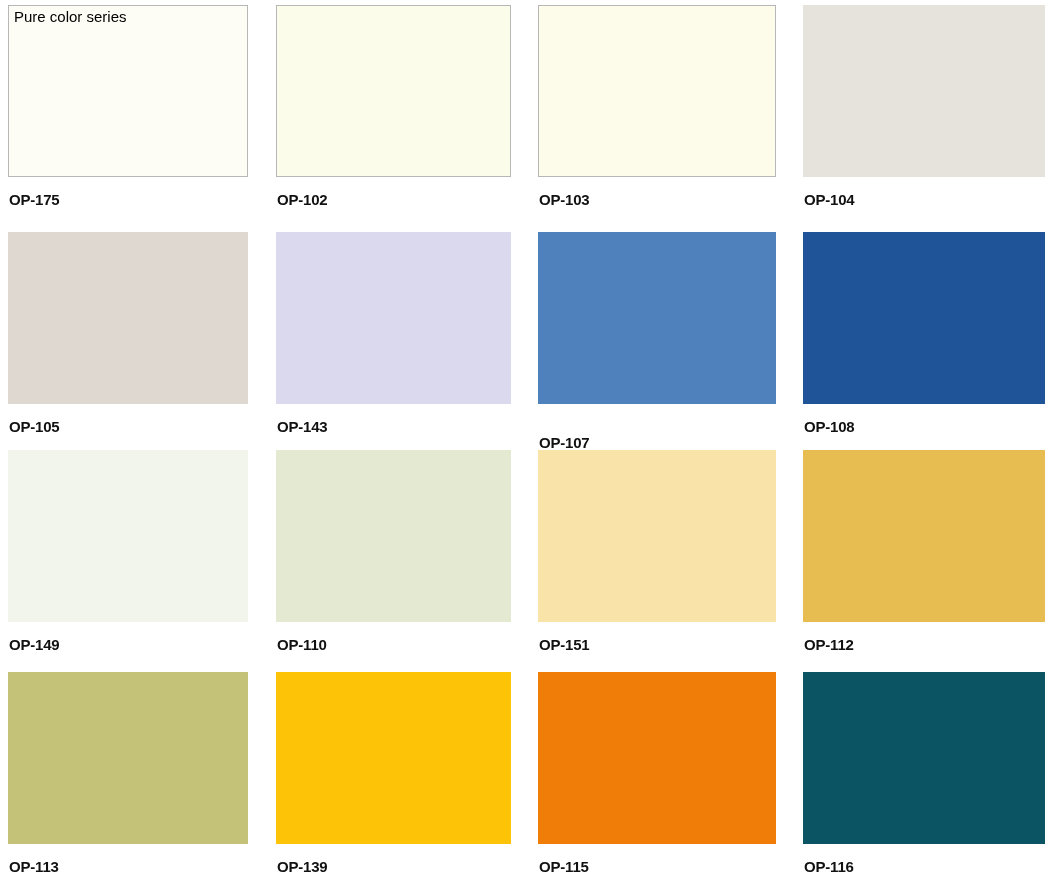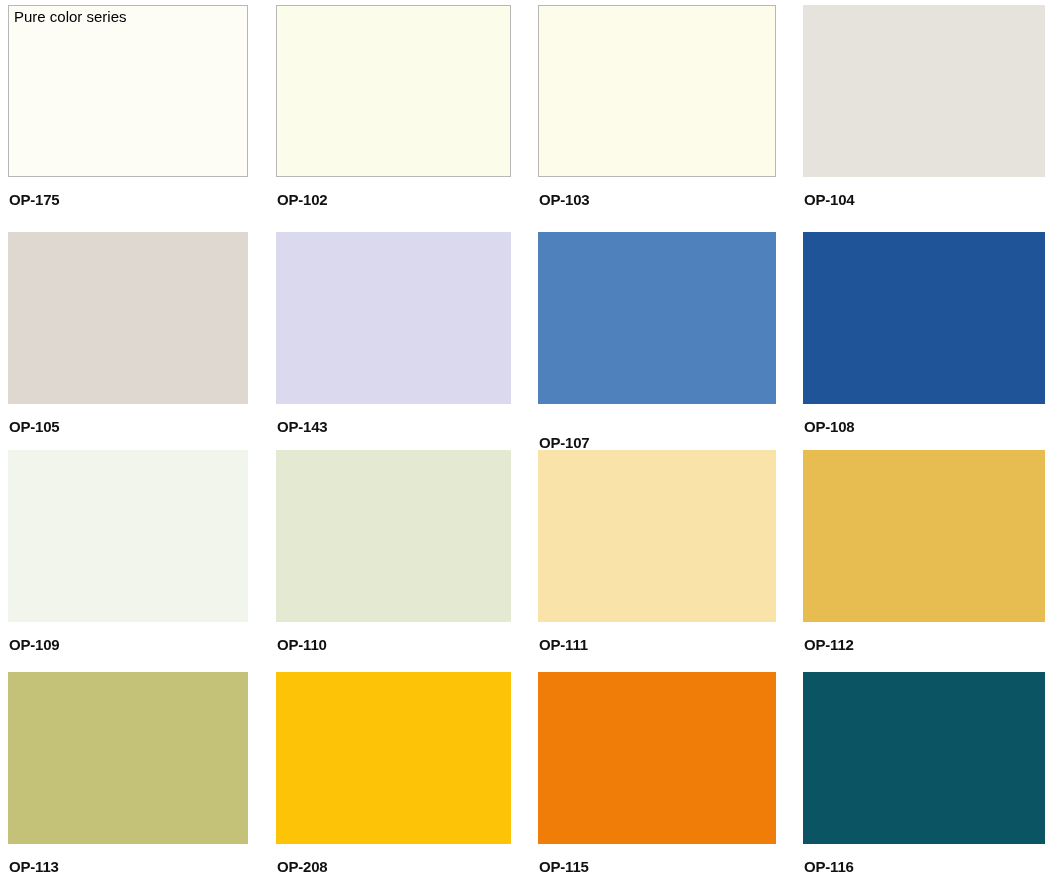--- a/index.html
+++ b/index.html
@@ -101,41 +101,41 @@
       <div class="cell" style="left: 538px; top: 232px; width: 238px; height: 220px;">
         <div class="swatch" title="#4F81BD" style="width: 238px; height: 172px; background: rgb(79, 129, 189);"></div>
         <div class="label" style="top: 202px;"><span class="pre">OP</span><span class="num">-107</span></div>
       </div>
       <div class="cell" style="left: 803px; top: 232px; width: 242px; height: 220px;">
         <div class="swatch" title="#1F5499" style="width: 242px; height: 172px; background: rgb(31, 84, 153);"></div>
         <div class="label" style="top: 186px;"><span class="pre">OP</span><span class="num">-108</span></div>
       </div>
       <div class="cell" style="left: 8px; top: 450px; width: 240px; height: 220px;">
         <div class="swatch" title="#F1F5EC" style="width: 240px; height: 172px; background: rgb(241, 245, 236);"></div>
-        <div class="label" style="top: 186px;"><span class="pre">OP</span><span class="num">-109</span></div>
+        <div class="label" style="top: 186px;"><span class="pre">OP</span><span class="num">-149</span></div>
       </div>
       <div class="cell" style="left: 276px; top: 450px; width: 235px; height: 220px;">
         <div class="swatch" title="#E4EAD2" style="width: 235px; height: 172px; background: rgb(228, 234, 210);"></div>
         <div class="label" style="top: 186px;"><span class="pre">OP</span><span class="num">-110</span></div>
       </div>
       <div class="cell" style="left: 538px; top: 450px; width: 238px; height: 220px;">
         <div class="swatch" title="#FAE3A9" style="width: 238px; height: 172px; background: rgb(250, 227, 169);"></div>
-        <div class="label" style="top: 186px;"><span class="pre">OP</span><span class="num">-111</span></div>
+        <div class="label" style="top: 186px;"><span class="pre">OP</span><span class="num">-151</span></div>
       </div>
       <div class="cell" style="left: 803px; top: 450px; width: 242px; height: 220px;">
         <div class="swatch" title="#E7BD52" style="width: 242px; height: 172px; background: rgb(231, 189, 82);"></div>
         <div class="label" style="top: 186px;"><span class="pre">OP</span><span class="num">-112</span></div>
       </div>
       <div class="cell" style="left: 8px; top: 672px; width: 240px; height: 220px; padding-left: 30px;">
         <div class="swatch" title="#C4C179" style="width: 240px; height: 172px; background: rgb(196, 193, 121);"></div>
         <div class="label" style="top: 186px;"><span class="pre">OP</span><span class="num">-113</span></div>
       </div>
       <div class="cell" style="left: 276px; top: 672px; width: 235px; height: 220px;">
         <div class="swatch" title="#FCC307" style="width: 235px; height: 172px; background: rgb(252, 195, 7);"></div>
-        <div class="label" style="top: 186px;"><span class="pre">OP</span><span class="num">-208</span></div>
+        <div class="label" style="top: 186px;"><span class="pre">OP</span><span class="num">-139</span></div>
       </div>
       <div class="cell" style="left: 538px; top: 672px; width: 238px; height: 220px;">
         <div class="swatch" title="#EF7D08" style="width: 238px; height: 172px; background: rgb(239, 125, 8);"></div>
         <div class="label" style="top: 186px;"><span class="pre">OP</span><span class="num">-115</span></div>
       </div>
       <div class="cell" style="left: 803px; top: 672px; width: 242px; height: 220px;">
         <div class="swatch" title="#0B5463" style="width: 242px; height: 172px; background: rgb(11, 84, 99);"></div>
         <div class="label" style="top: 186px;"><span class="pre">OP</span><span class="num">-116</span></div>
       </div>
     </div>

